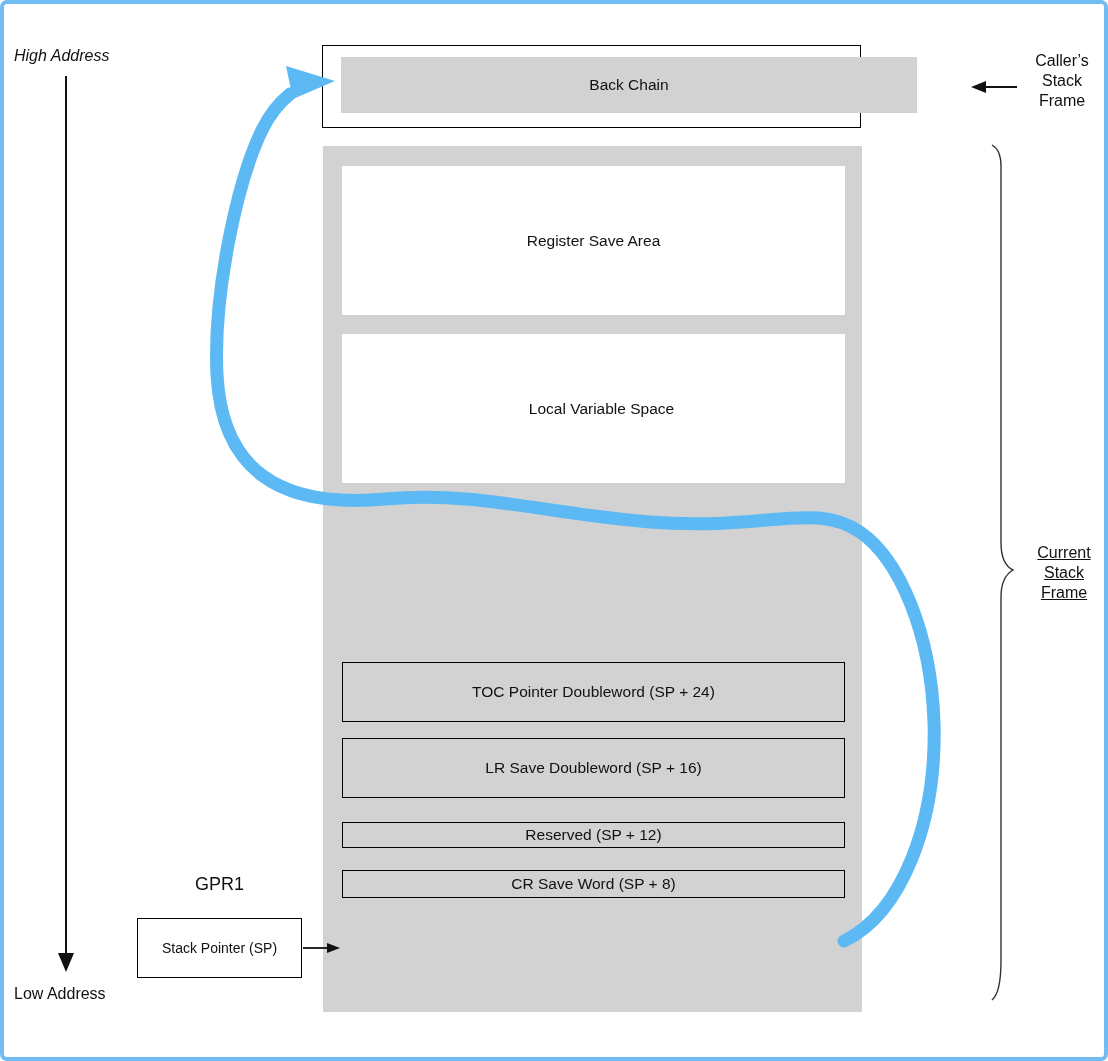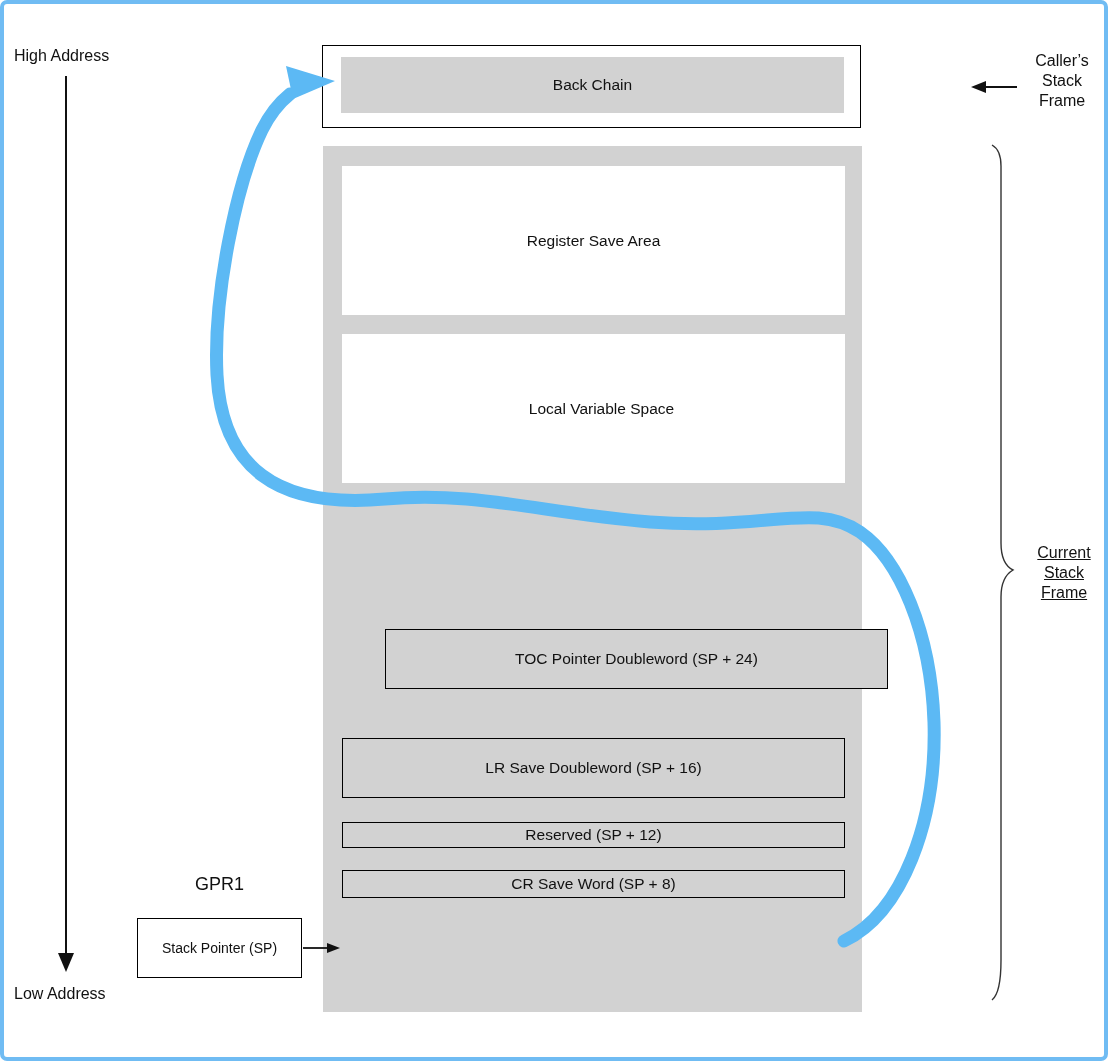--- a/index.html
+++ b/index.html
@@ -22,21 +22,21 @@
   }
   .lbl { position: absolute; font-size: 16px; white-space: nowrap; }
   .lbl-center { text-align: center; white-space: normal; line-height: 20px; }
 
   
   .caller-box {
     position: absolute; left: 322px; top: 45px; width: 539px; height: 83px;
     border: 1.5px solid #000; background: #fff; box-sizing: border-box;
   }
   .caller-inner {
-    position: absolute; left: 18px; top: 11px; width: 503px; height: 56px;
+    position: absolute; left: 18px; top: 11px; width: 576px; height: 56px;
     background: #d2d2d2;
     display: flex; align-items: center; justify-content: center;
     font-size: 15.5px;
   }
 
   
   .stack-container {
     position: absolute; left: 323px; top: 146px; width: 539px; height: 866px;
     background: #d2d2d2;
     text-decoration: underline;
@@ -44,39 +44,39 @@
   .row {
     position: absolute; left: 19px; width: 503px;
     display: flex; align-items: center; justify-content: center;
     font-size: 15.5px; box-sizing: border-box; text-align: center;
   }
   .row.area { background: #ffffff; }
   .row.slot { background: #d2d2d2; border: 1.5px solid #000; }
   .r1 { top: 20px;  height: 149px; }
   .r2 { top: 188px; height: 149px; padding-left: 16px; }
   .r3 { top: 344px; height: 150px; }
-  .r4 { top: 483px; height: 60px; margin-left: 43px; }
+  .r4 { top: 516px; height: 60px; }
   .r5 { top: 592px; height: 60px; }
   .r6 { top: 676px; height: 26px; }
   .r7 { top: 724px; height: 28px; }
   .r8 { top: 772px; height: 62px; }
 
   
   .sp-box {
     position: absolute; left: 137px; top: 918px; width: 165px; height: 60px;
     border: 1.5px solid #000; background: #fff; box-sizing: border-box;
     display: flex; align-items: center; justify-content: center;
     font-size: 14px;
   }
   .gpr1 {
     position: absolute; left: 137px; top: 874px; width: 165px;
     text-align: center; font-size: 18px;
   }
 
-  .hi-addr { left: 14px; top: 47px; }
+  .hi-addr { left: 14px; top: 47px; font-style: italic; }
   .lo-addr { left: 14px; top: 985px; }
   .caller-lbl { left: 1020px; top: 51px; width: 84px; }
   .current-lbl { left: 1021px; top: 543px; width: 86px; text-decoration: underline; }
 
   svg.overlay {
     position: absolute; left: 0; top: 0;
     pointer-events: none;
   }
 </style>
 </head>

